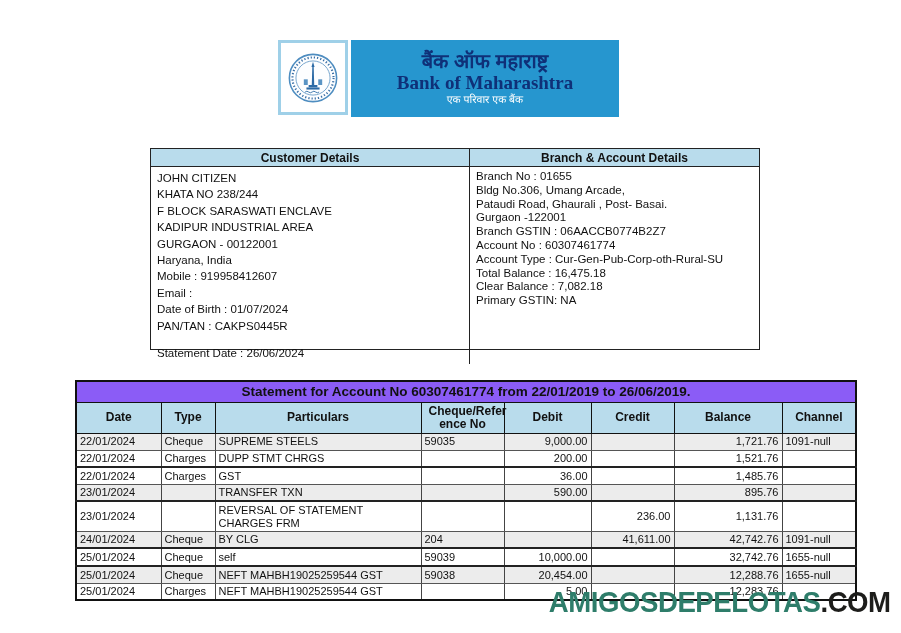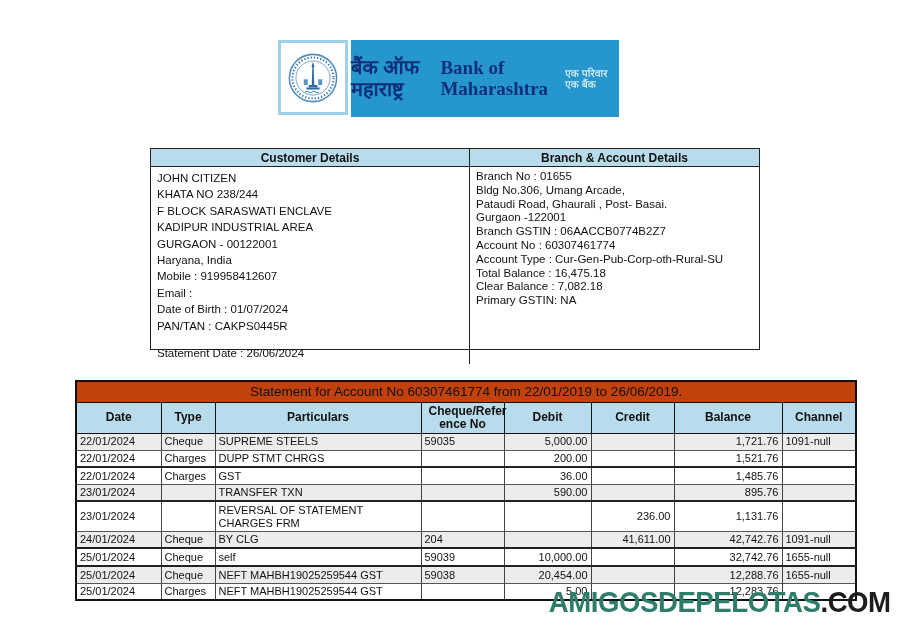--- a/index.html
+++ b/index.html
@@ -7,21 +7,21 @@
     width:901px;height:633px;background:#ffffff;position:relative;overflow:hidden;
     font-family:"Liberation Sans", sans-serif;color:#111;
   }
   
   .logo{position:absolute;top:40px;left:278px;height:77px;display:flex;}
   .emblem-box{
     width:64px;height:69px;background:#fff;border:3px solid #9fd0e8;
     display:flex;align-items:center;justify-content:center;margin-right:3px;
   }
   .logo-panel{
-    width:268px;height:77px;background:#2696cf;display:flex;flex-direction:row;
+    width:268px;height:77px;background:#2696cf;display:flex;flex-direction:column;
     align-items:center;justify-content:center;line-height:1.08;
   }
   .logo-hindi{font-size:20px;font-weight:bold;color:#0f3078;}
   .logo-english{font-size:19px;font-weight:bold;color:#0f3078;font-family:"Liberation Serif", serif;}
   .logo-tagline{font-size:10.5px;font-weight:normal;color:#ffffff;margin-top:1px;}
   
   .details{
     position:absolute;top:148px;left:150px;width:610px;height:202px;
     border:1px solid #222;box-sizing:border-box;display:grid;
     grid-template-columns:318px 1fr;grid-template-rows:18px 1fr;
@@ -32,21 +32,21 @@
   }
   .details .hdr.right, .details .body.right{border-left:1px solid #222;}
   .details .body{padding:3px 6px;font-size:11.5px;}
   .details .body.left .detail-line{line-height:16.4px;}
   .details .body.right .detail-line{line-height:13.8px;}
   .stmt-date{font-size:11.5px;margin-top:11px;line-height:16px;}
   
   .stmt-wrap{position:absolute;top:380px;left:75px;width:780px;}
   table.stmt{border-collapse:collapse;table-layout:fixed;width:780px;border:2px solid #111;}
   table.stmt td.title{
-    background:#c2410c;font-weight:normal;font-size:13.5px;text-align:center;
+    background:#8b5cf6;font-weight:bold;font-size:13.5px;text-align:center;
     padding:2px 4px;border-bottom:1px solid #111;
   }
   table.stmt th{
     background:#b9dcec;font-weight:bold;font-size:12px;text-align:center;
     border:1px solid #111;padding:2px 7px;white-space:pre-line;line-height:1.1;
   }
   table.stmt td{
     font-size:11px;padding:1.5px 3px;border-left:1px solid #444;border-right:1px solid #444;
     border-bottom:1px solid #555;overflow:hidden;line-height:1.15;
   }
@@ -146,21 +146,21 @@
         <th>Balance</th>
         <th>Channel</th>
       </tr>
     </thead>
     <tbody id="stmt-body">
         <tr class="shaded">
           <td class="al-c">22/01/2024</td>
           <td class="al-c">Cheque</td>
           <td class="al-l">SUPREME STEELS</td>
           <td class="al-c">59035</td>
-          <td class="al-r">5,000.00</td>
+          <td class="al-r">9,000.00</td>
           <td class="al-r"></td>
           <td class="al-r">1,721.76</td>
           <td class="al-c">1091-null</td>
         </tr>
         <tr class="thick">
           <td class="al-c">22/01/2024</td>
           <td class="al-c">Charges</td>
           <td class="al-l">DUPP STMT CHRGS</td>
           <td class="al-c"></td>
           <td class="al-r">200.00</td>

